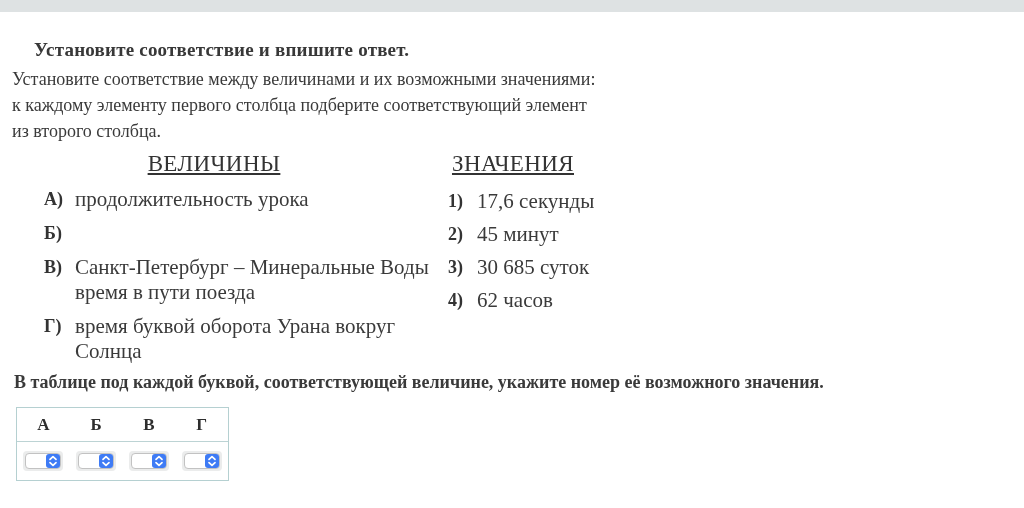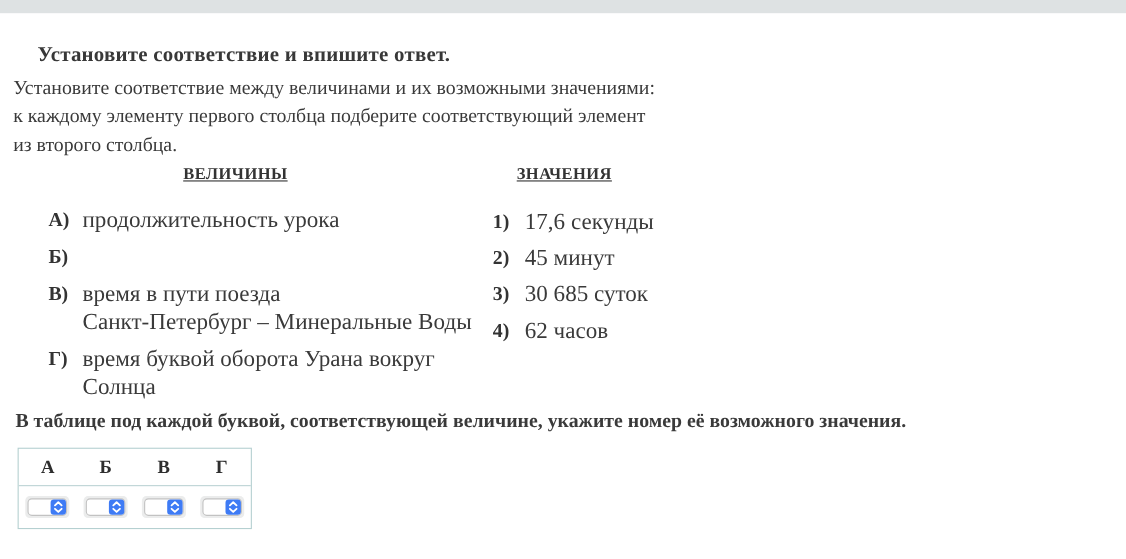--- a/index.html
+++ b/index.html
@@ -16,21 +16,21 @@
   .title{
     position:absolute;left:22px;top:27px;margin:12px;
     font-size:19px;font-weight:bold;color:#383838;letter-spacing:.2px;
   }
   .intro{
     position:absolute;left:12px;top:66px;
     font-size:18px;line-height:26px;color:#3a3a3a;
   }
   .col-header{
     position:absolute;top:151px;
-    font-size:15px;font-weight:bold;text-decoration:underline;
+    font-size:23px;font-weight:normal;text-decoration:underline;
     text-align:center;color:#333;letter-spacing:.4px;
   }
   .col-header.qh{left:44px;width:340px;}
   .col-header.vh{left:448px;width:130px;}
   .qlist{position:absolute;left:44px;top:187px;width:400px;}
   .vlist{position:absolute;left:448px;top:189px;width:220px;}
   .row{display:flex;align-items:flex-start;margin-bottom:9px;}
   .vlist .row{margin-bottom:8px;}
   .mark{
     flex:0 0 31px;font-weight:bold;font-size:18px;line-height:25px;color:#333;
@@ -96,22 +96,22 @@
     </span>
   </div>
   <div class="row">
     <span class="mark">Б)</span>
     <span class="itext">
     </span>
   </div>
   <div class="row">
     <span class="mark">В)</span>
     <span class="itext">
+      <div>Санкт-Петербург – Минеральные Воды</div>
       <div>время в пути поезда</div>
-      <div>Санкт-Петербург – Минеральные Воды</div>
     </span>
   </div>
   <div class="row">
     <span class="mark">Г)</span>
     <span class="itext">
       <div>время буквой оборота Урана вокруг Солнца</div>
 
     </span>
   </div>
 </div>

